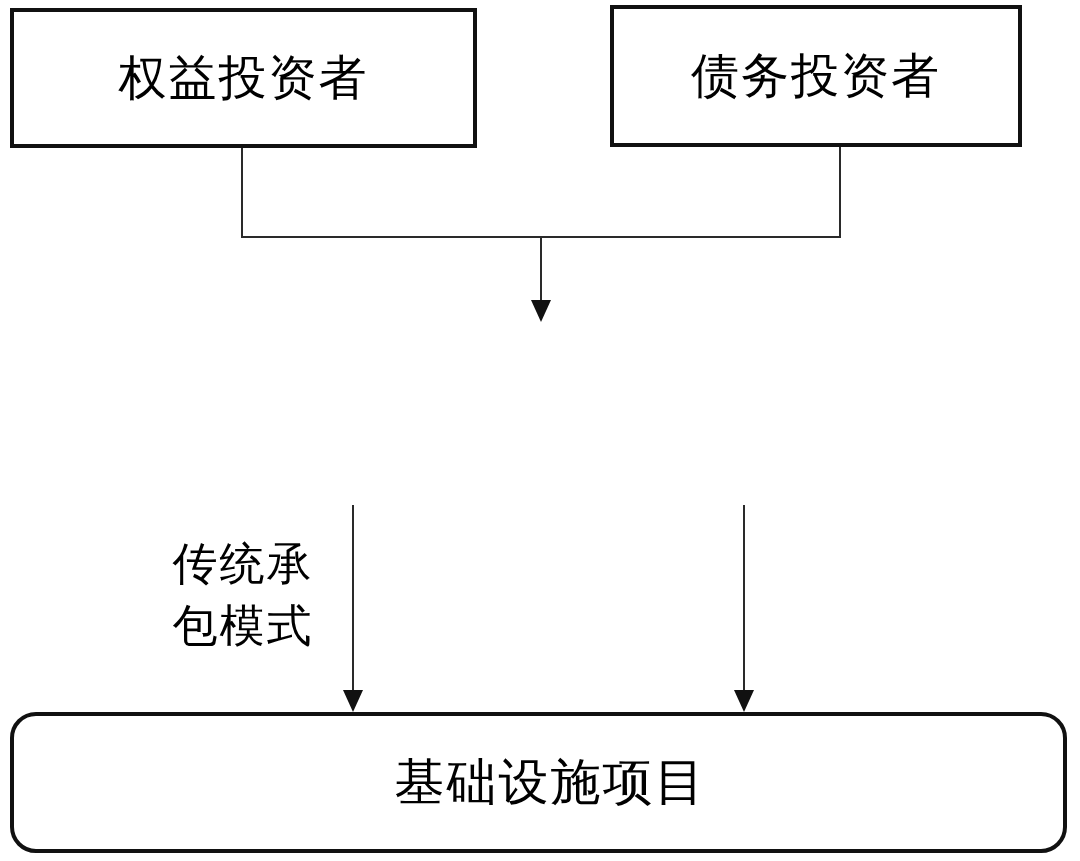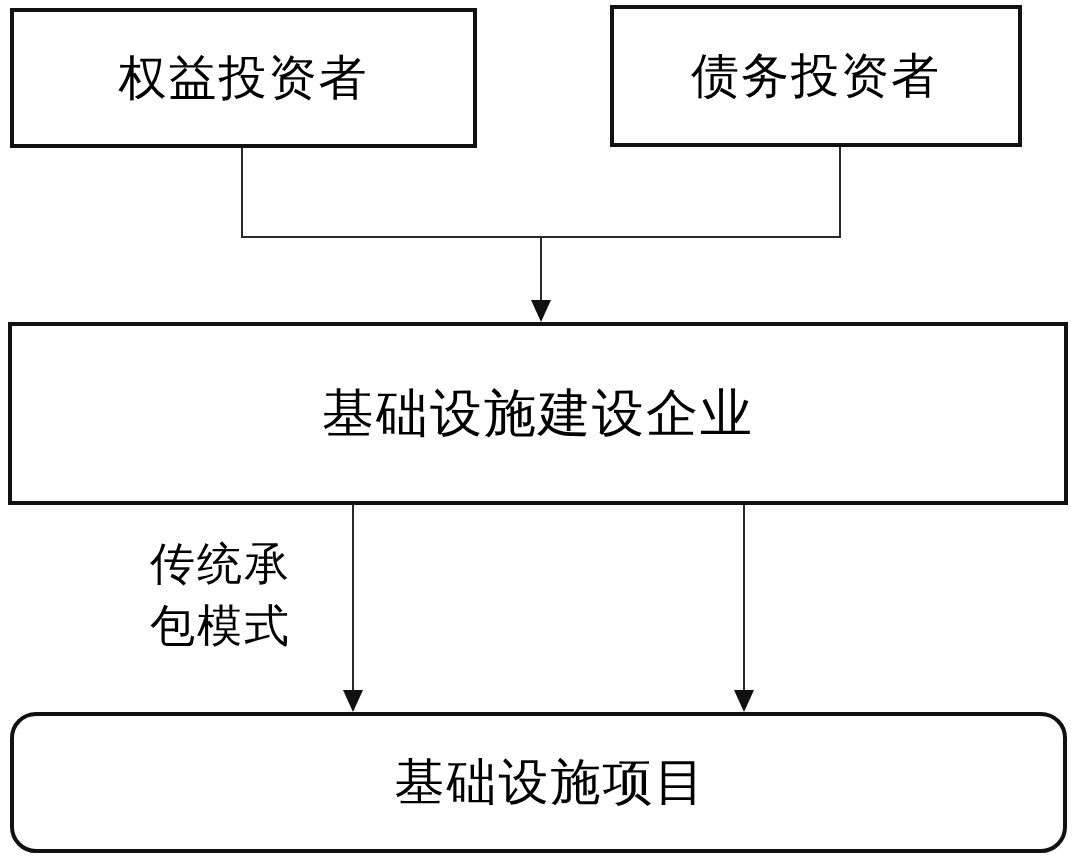--- a/index.html
+++ b/index.html
@@ -49,20 +49,21 @@
     height: 0;
     border-left: 10px solid transparent;
     border-right: 10px solid transparent;
     border-top: 22px solid #111111;
   }
 
   .edge-label {
     position: absolute;
     font-size: 45px;
     line-height: 1.38;
+    text-align: center;
     white-space: pre-line;
     letter-spacing: 2px;
   }
 </style>
 </head>
 <body>
 
 <div class="canvas">
 
   <div class="node box-equity">
@@ -72,23 +73,20 @@
   <div class="node box-debt">
     <span class="node-label">债务投资者</span>
   </div>
 
   <div class="line vline" style="left:241px; top:148px; height:90px;"></div>
   <div class="line vline" style="left:839px; top:147px; height:91px;"></div>
   <div class="line hline" style="left:241px; top:236px; width:600px;"></div>
   <div class="line vline" style="left:540px; top:236px; height:68px;"></div>
   <div class="arrowhead" style="left:531px; top:300px;"></div>
 
-  <div class="node box-enterprise">
-    <span class="node-label">基础设施建设企业</span>
-  </div>
 
   <div class="line vline" style="left:352px; top:505px; height:187px;"></div>
   <div class="arrowhead" style="left:343px; top:690px;"></div>
   <div class="edge-label" style="left:150px; top:533px; width:186px;">传统承
 包模式</div>
 
   <div class="line vline" style="left:743px; top:505px; height:187px;"></div>
   <div class="arrowhead" style="left:734px; top:690px;"></div>
 
   <div class="node box-project">

